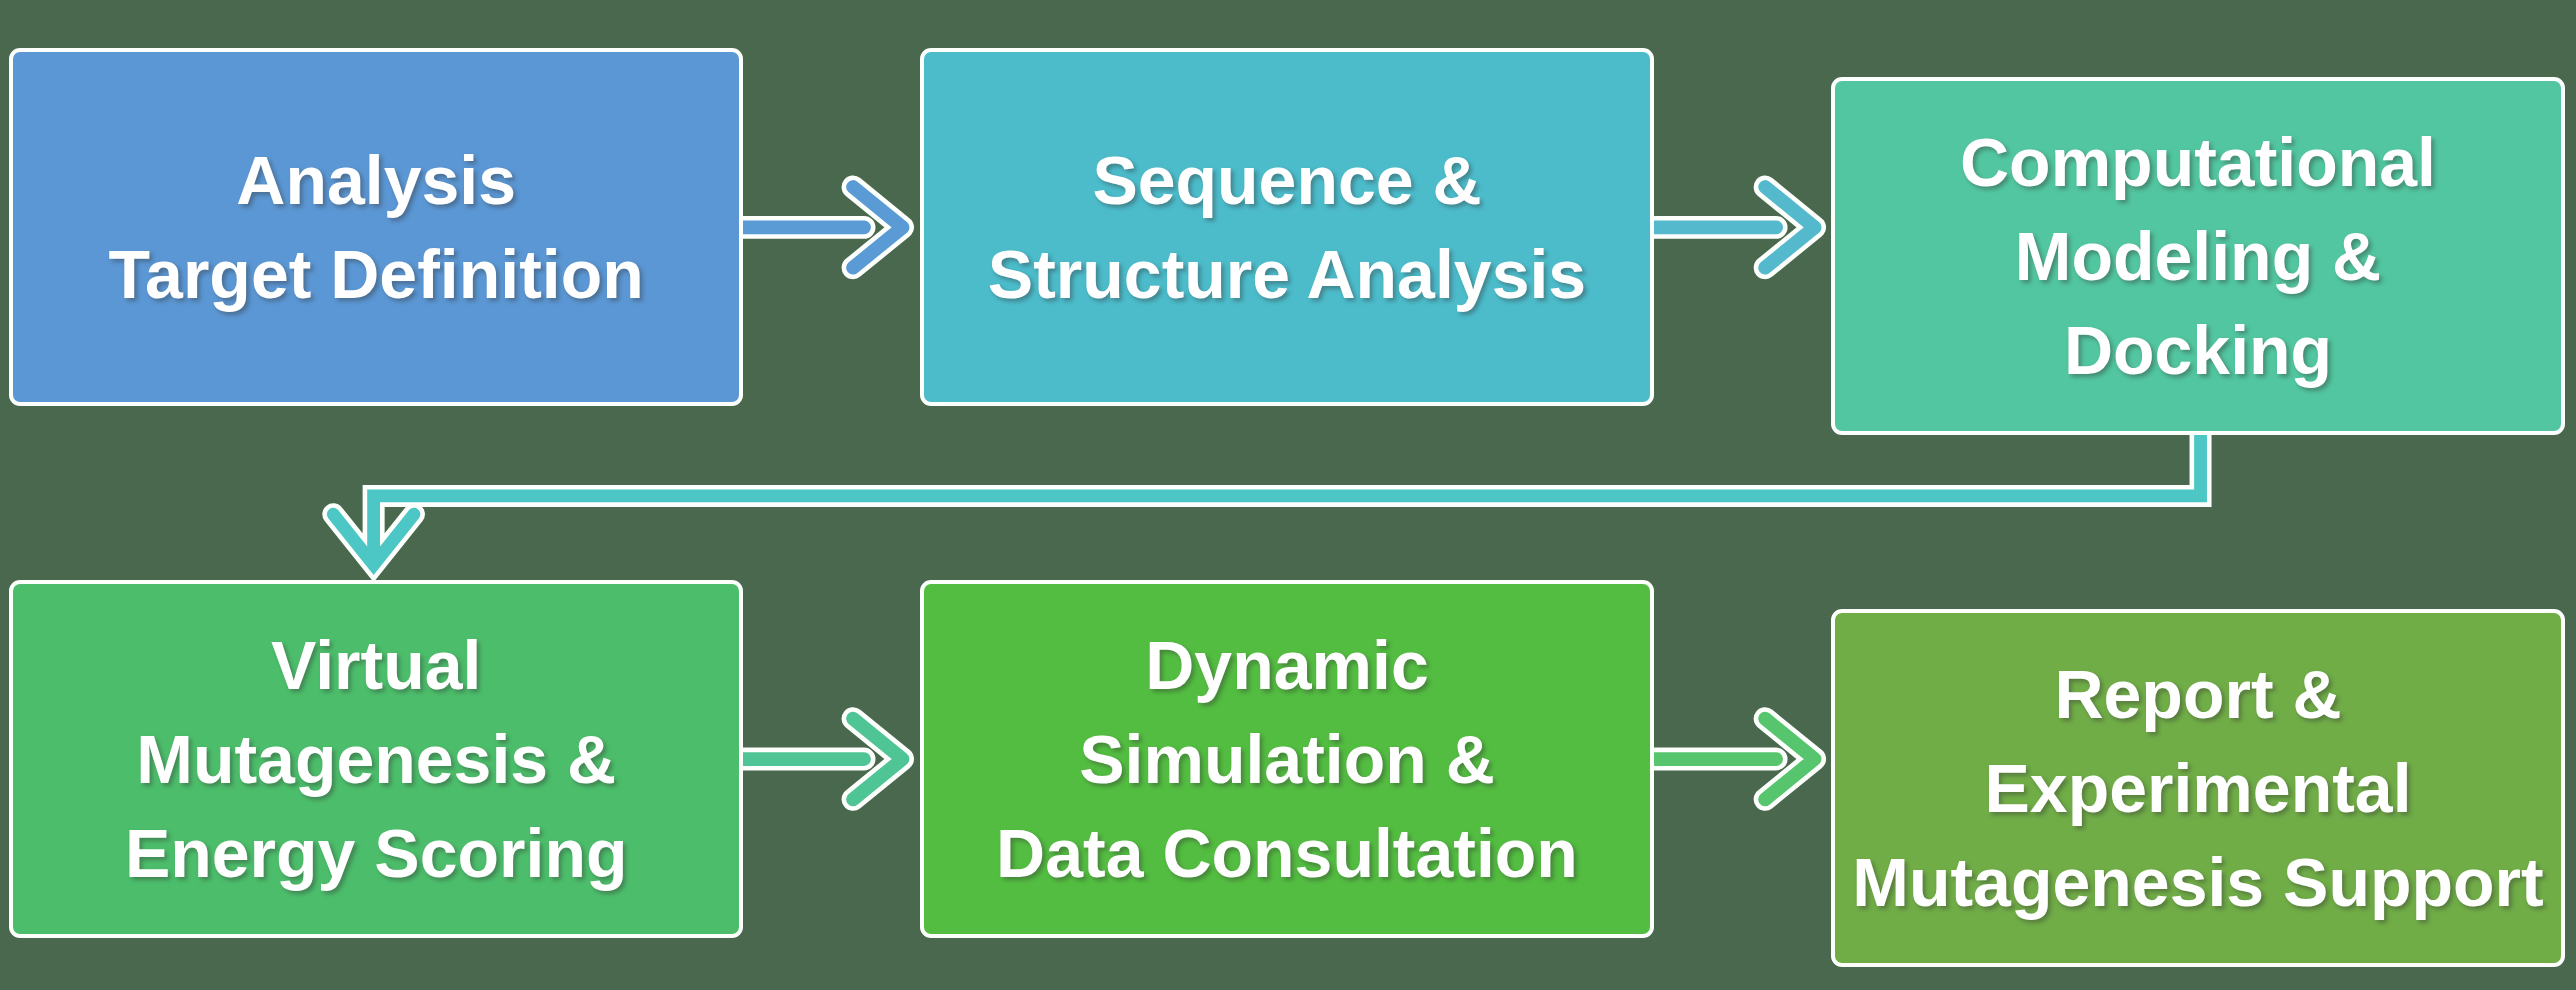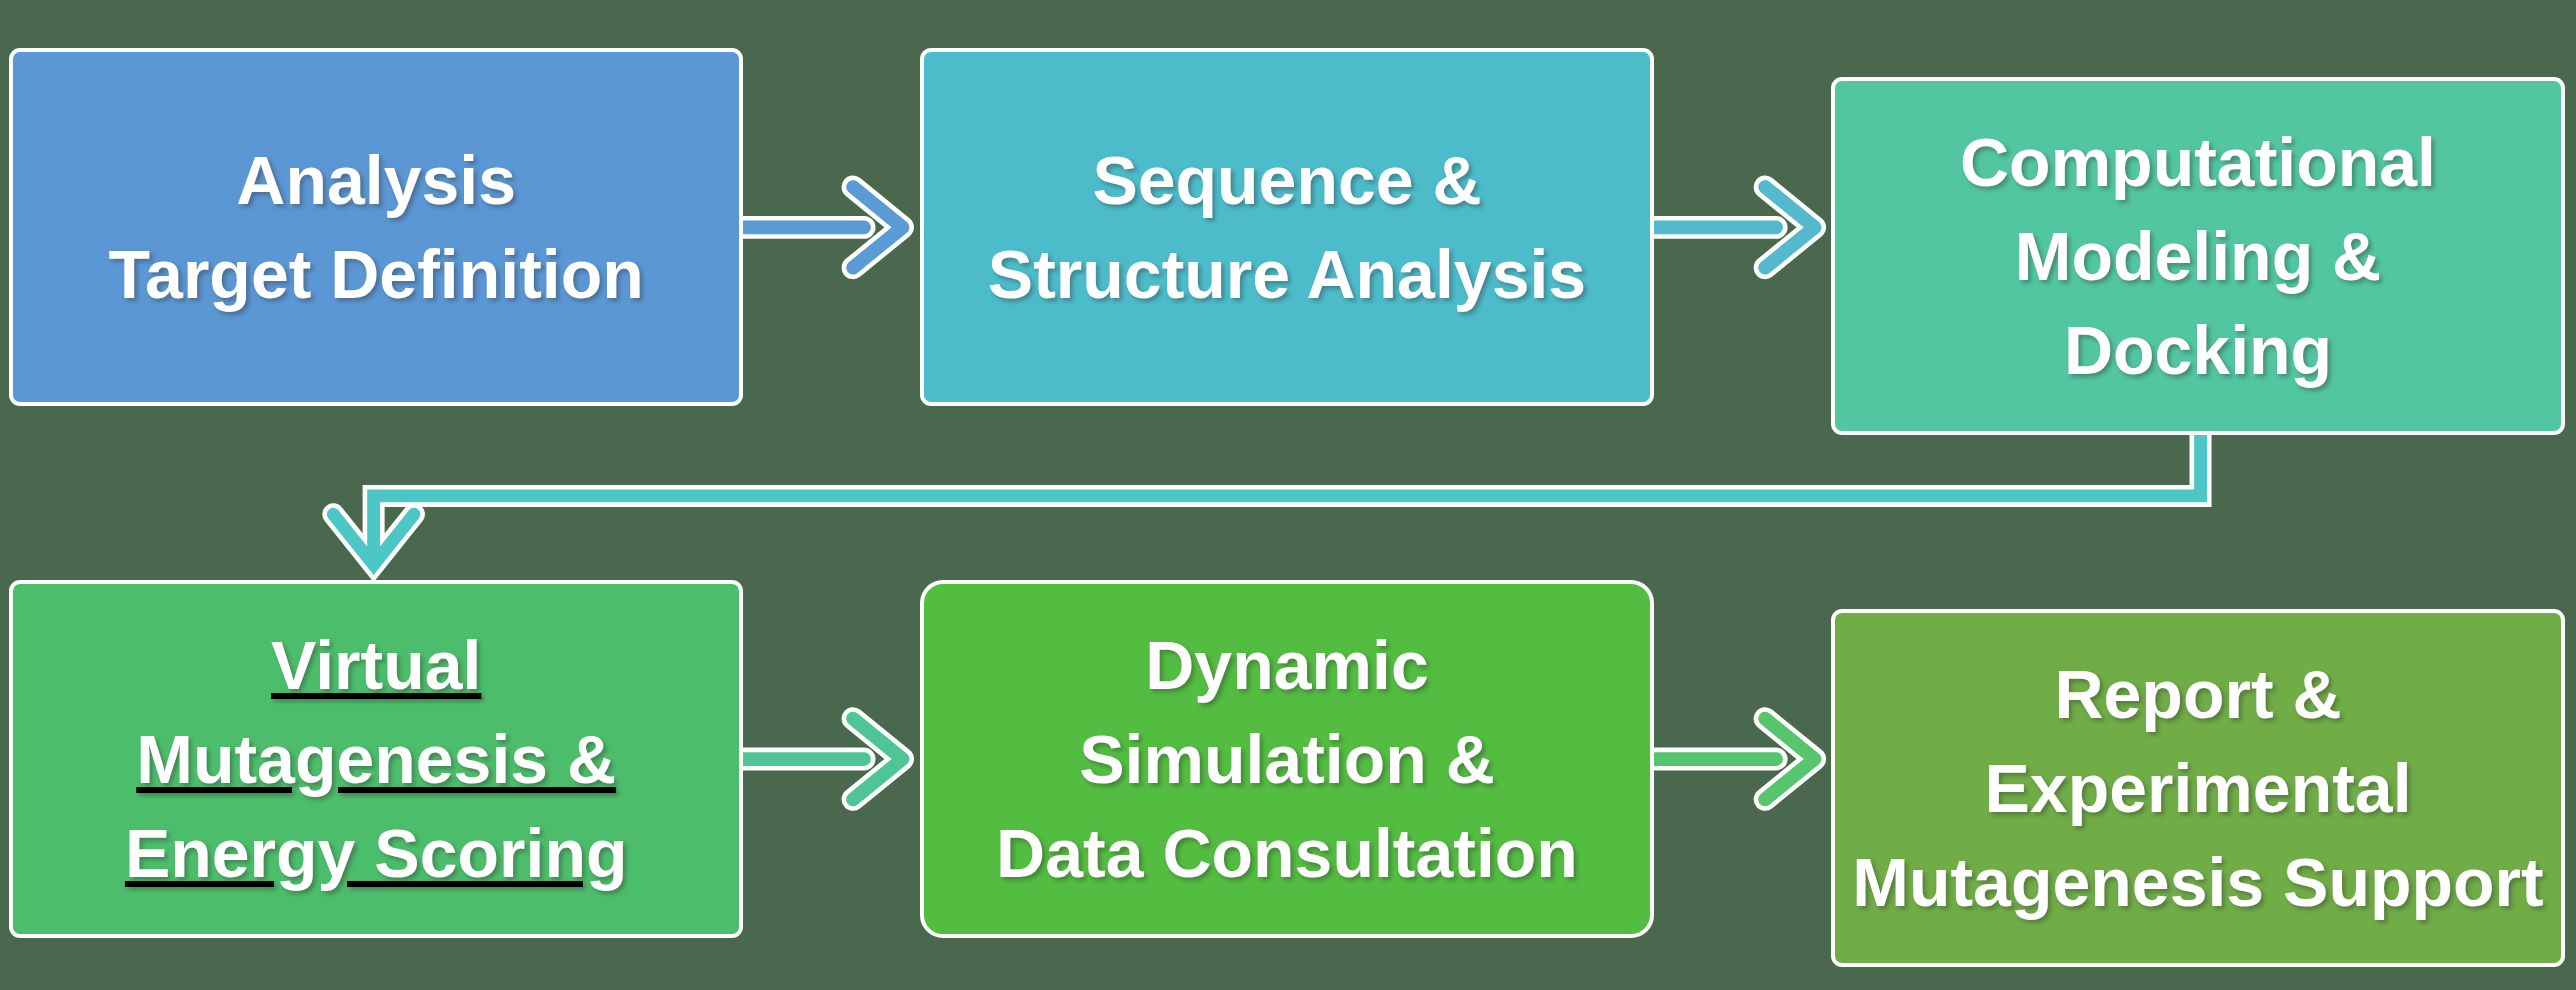--- a/index.html
+++ b/index.html
@@ -86,27 +86,27 @@
     <span class="step-line">Sequence &amp;</span>
     <span class="step-line">Structure Analysis</span>
   </div>
 
   <div class="step-box r1 c3" style="background-color: rgb(82, 198, 160);">
     <span class="step-line">Computational</span>
     <span class="step-line">Modeling &amp;</span>
     <span class="step-line">Docking</span>
   </div>
 
-  <div class="step-box r2 c1" style="background-color: rgb(76, 190, 107); text-decoration: underline;">
+  <div class="step-box r2 c1" style="background-color: rgb(76, 190, 107);">
     <span class="step-line">Virtual</span>
     <span class="step-line">Mutagenesis &amp;</span>
     <span class="step-line">Energy Scoring</span>
   </div>
 
-  <div class="step-box r2 c2" style="background-color: rgb(83, 189, 65); border-radius: 23px;">
+  <div class="step-box r2 c2" style="background-color: rgb(83, 189, 65);">
     <span class="step-line">Dynamic</span>
     <span class="step-line">Simulation &amp;</span>
     <span class="step-line">Data Consultation</span>
   </div>
 
   <div class="step-box r2 c3" style="background-color: rgb(112, 173, 71);">
     <span class="step-line">Report &amp;</span>
     <span class="step-line">Experimental</span>
     <span class="step-line">Mutagenesis Support</span>
   </div>

